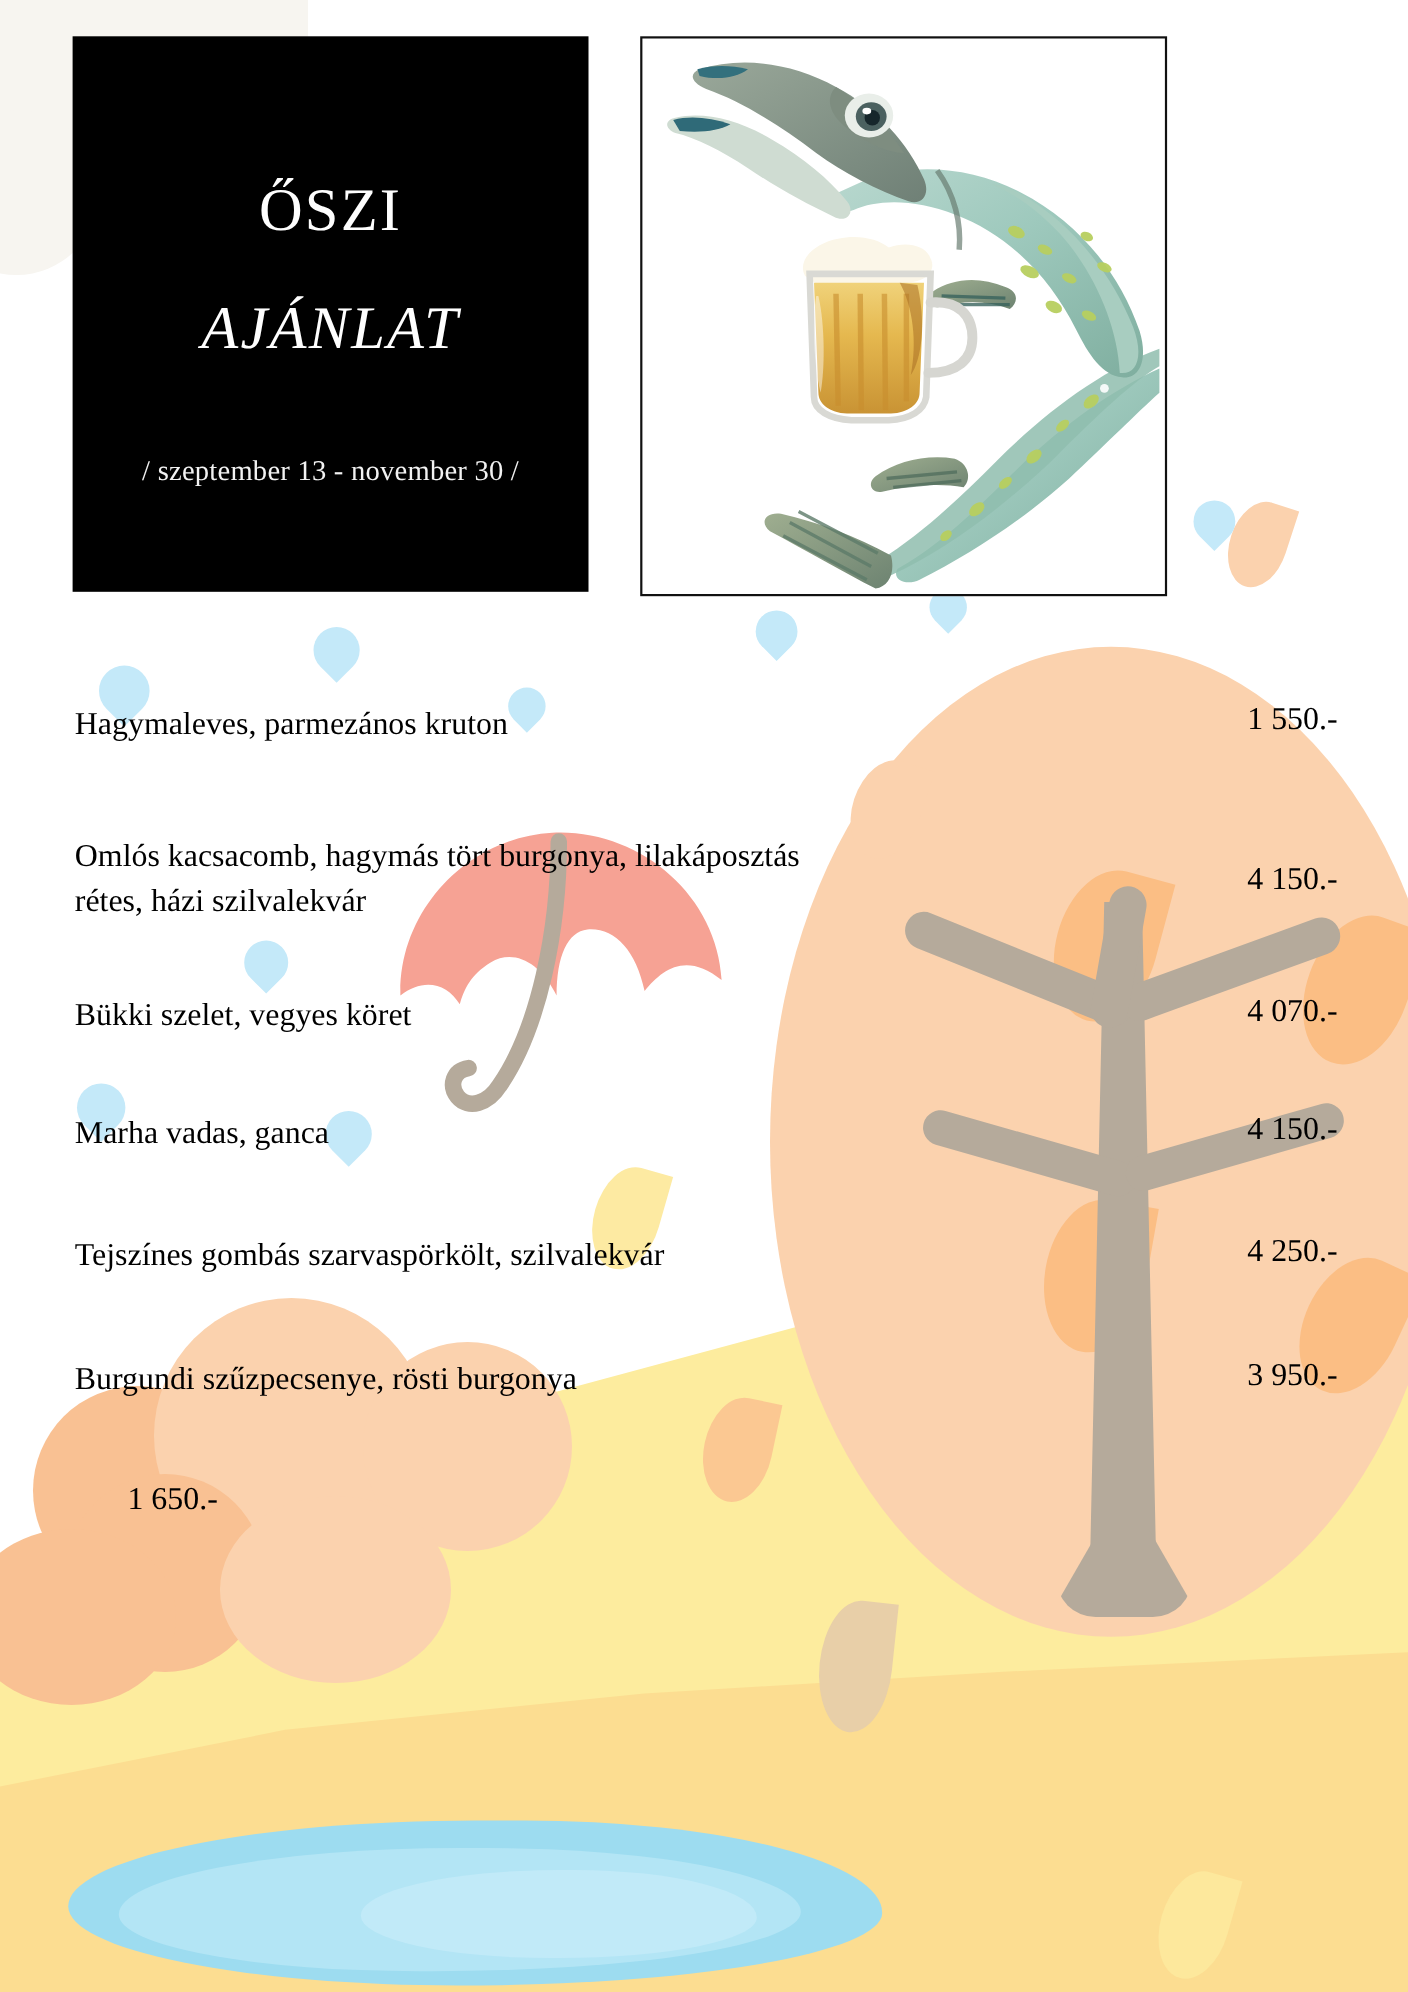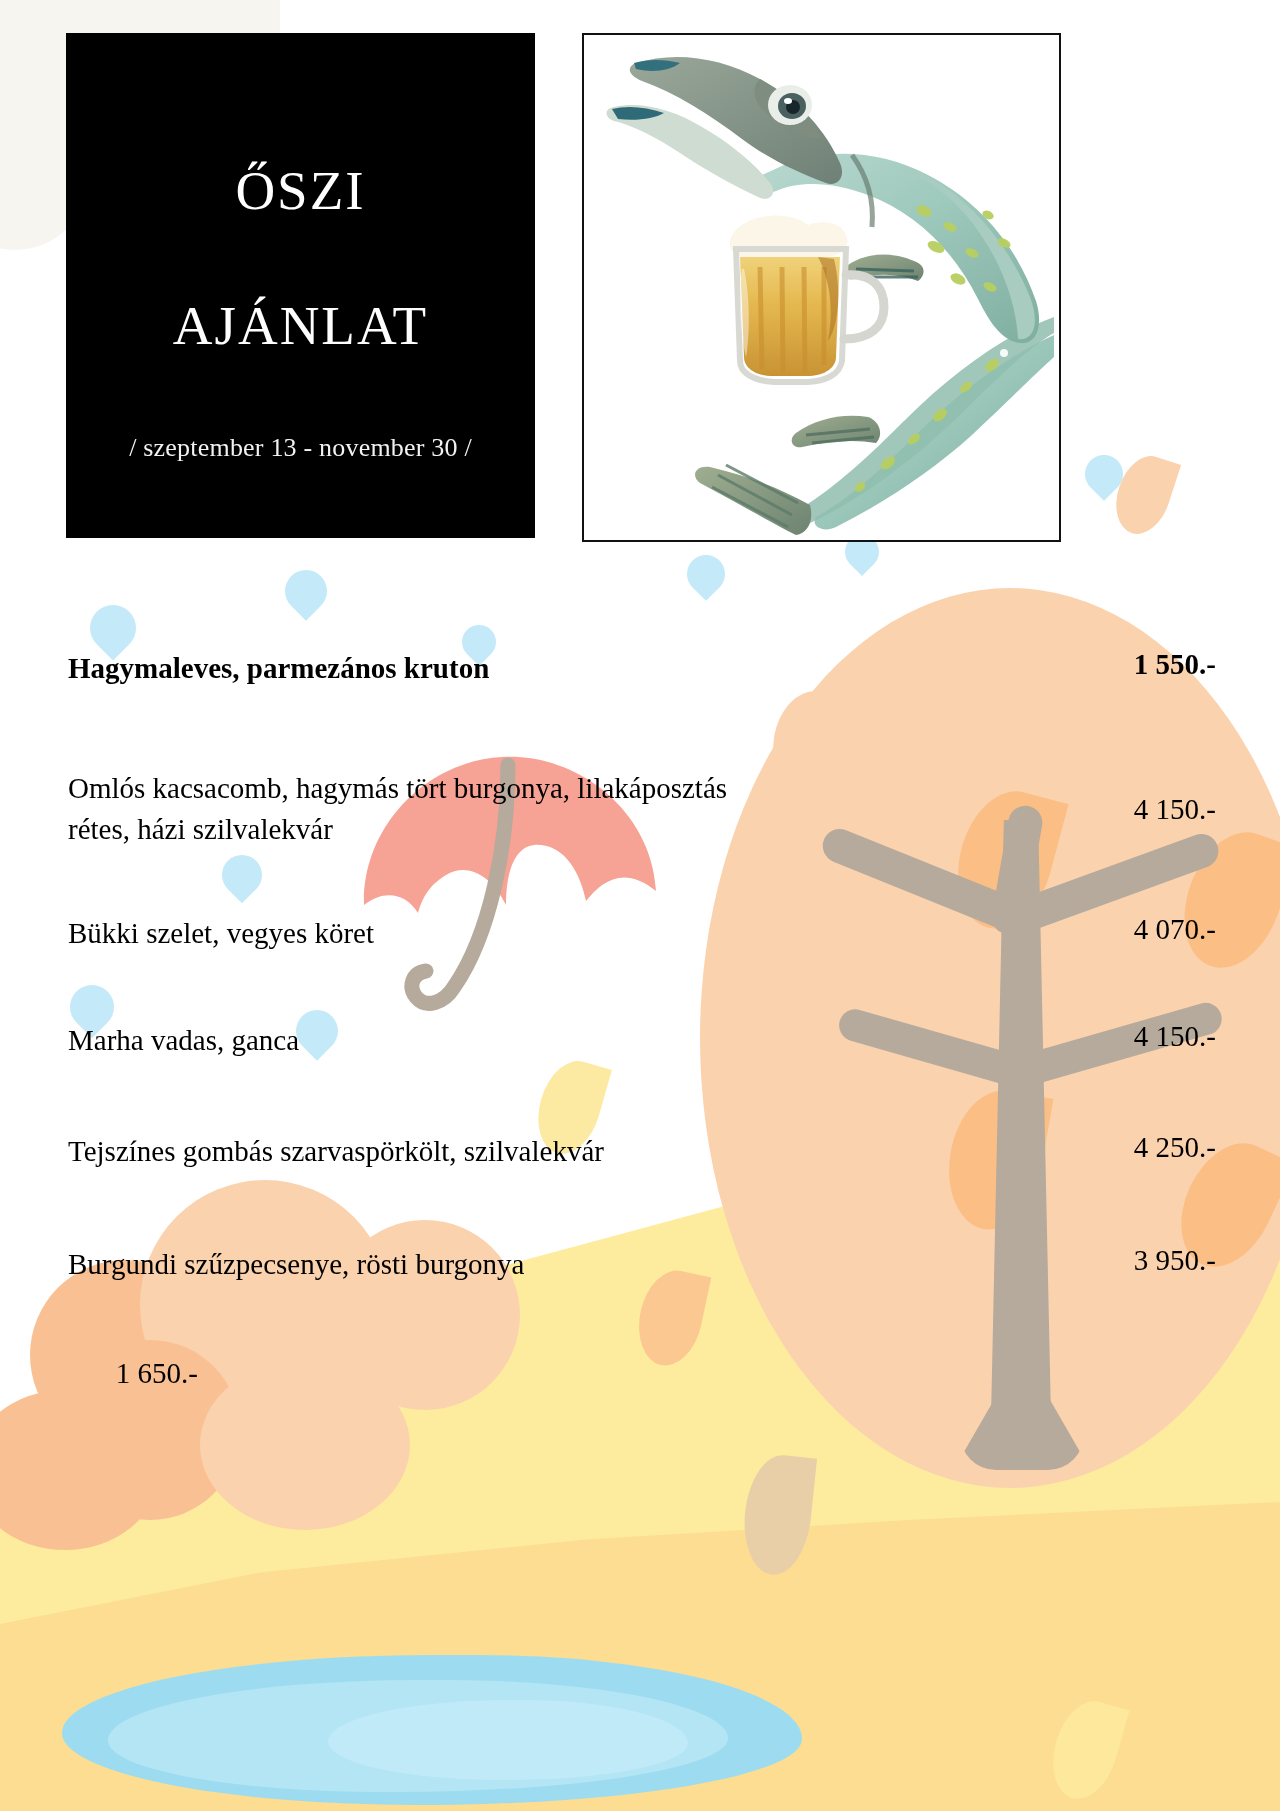--- a/index.html
+++ b/index.html
@@ -124,24 +124,24 @@
   }
   #title-main {
     position: absolute;
     left: 0; right: 0; top: 130px;
     text-align: center;
     font-size: 55px;
     letter-spacing: 2px;
     line-height: 1.0;
     color: #fefefe;
   }
-  #title-main .line2 { display: block; margin-top: 80px; }
+  #title-main .line2 { display: block; margin-top: 52px; font-style: italic; }
   #title-sub {
     position: absolute;
-    left: 0; right: 0; top: 400px;
+    left: 0; right: 0; top: 380px;
     text-align: center;
     font-size: 26px;
     color: #f2f2f2;
     letter-spacing: 0.2px;
   }
 
   
   #photo-frame {
     position: absolute;
     left: 582px; top: 33px;
@@ -366,21 +366,21 @@
         <line x1="240" y1="232" x2="240" y2="330"></line>
       </g>
       <path d="M234 222 C246 244 250 276 244 306 C254 292 258 258 250 224 Z" fill="#a96f24" opacity="0.55"></path>
       <path d="M160 234 C166 260 166 300 162 322 C156 298 154 258 158 234 Z" fill="#ffffff" opacity="0.45"></path>
     </svg>
   </div>
 </div>
 
 <div id="menu">
 
-  <div class="menu-row" style="margin-top:48px;font-weight:bold;">
+  <div class="menu-row" style="margin-top:38px;">
     <div class="menu-name">Hagymaleves, parmezános kruton</div>
     <div class="menu-price">1 550.-</div>
   </div>
 
   <div class="menu-row" style="margin-top:79px;align-items:center;">
     <div class="menu-name" style="max-width:700px;">Omlós kacsacomb, hagymás tört burgonya, lilakáposztás rétes, házi szilvalekvár</div>
     <div class="menu-price">4 150.-</div>
   </div>
 
   <div class="menu-row" style="margin-top:62px;">

